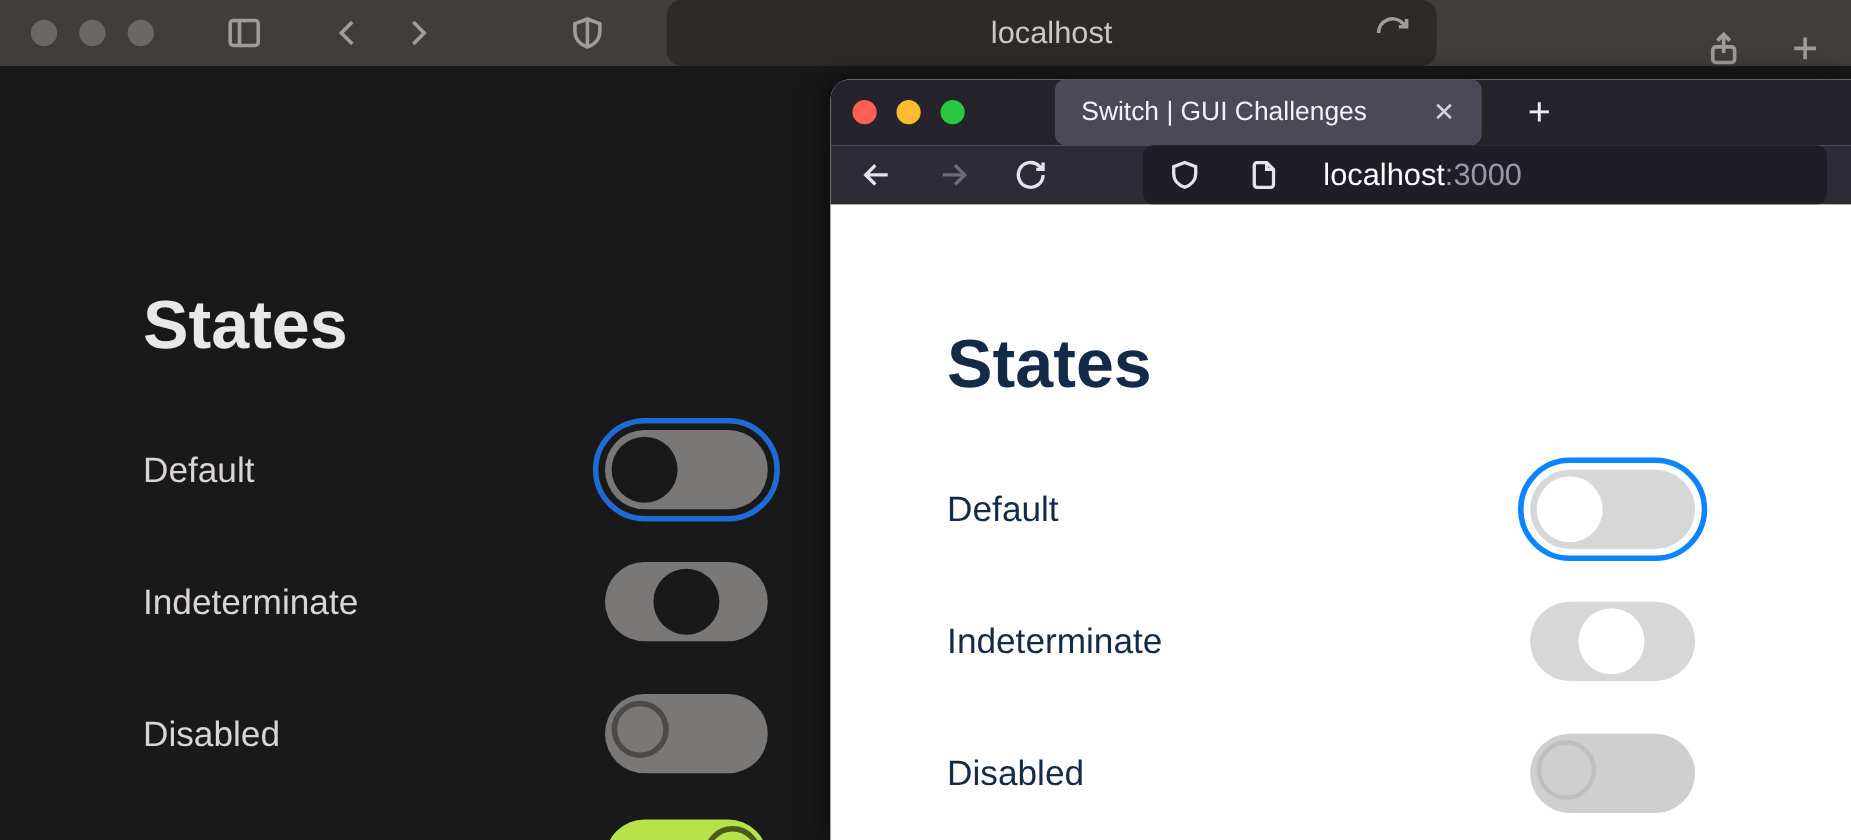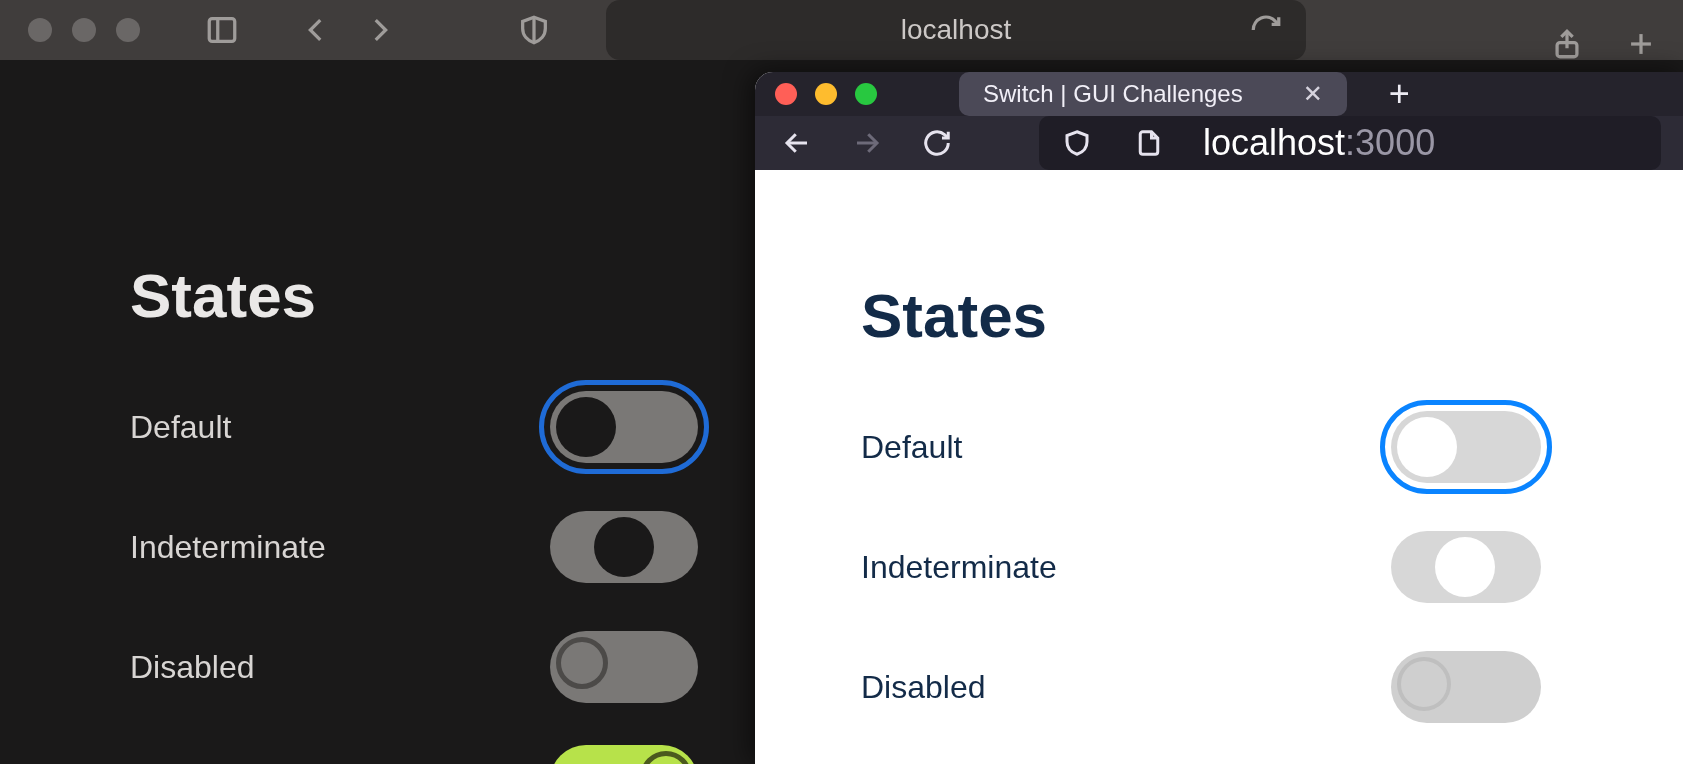--- a/index.html
+++ b/index.html
@@ -115,21 +115,21 @@
     padding: 0 20px;
     gap: 22px;
   }
   .ff-dots { display: flex; gap: 18px; }
   .ff-dots .dot { width: 22px; height: 22px; border-radius: 50%; }
   .dot.red { background: #ff5f57; }
   .dot.amber { background: #febc2e; }
   .dot.green { background: #28c840; }
   .ff-tab {
     margin-left: 60px;
-    height: 44px;
+    height: 60px;
     background: #4b4957;
     border-radius: 10px;
     display: flex;
     align-items: center;
     padding: 0 24px;
     gap: 60px;
     color: #f1eff7;
     font-size: 24px;
     font-weight: 500;
   }
@@ -150,21 +150,21 @@
   .ff-urlbar {
     flex: 1;
     height: 54px;
     background: #1f1d26;
     border-radius: 10px;
     display: flex;
     align-items: center;
     padding: 0 20px;
     gap: 36px;
     color: #eee;
-    font-size: 36px;
+    font-size: 28px;
     margin-left: 50px;
   }
   .ff-url-host { color: #fff; font-weight: 500; }
   .ff-url-port { color: #9a97a6; }
 
   .ff-content {
     flex: 1;
     background: #fff;
     padding: 110px 0 0 106px;
     color: #112a47;

